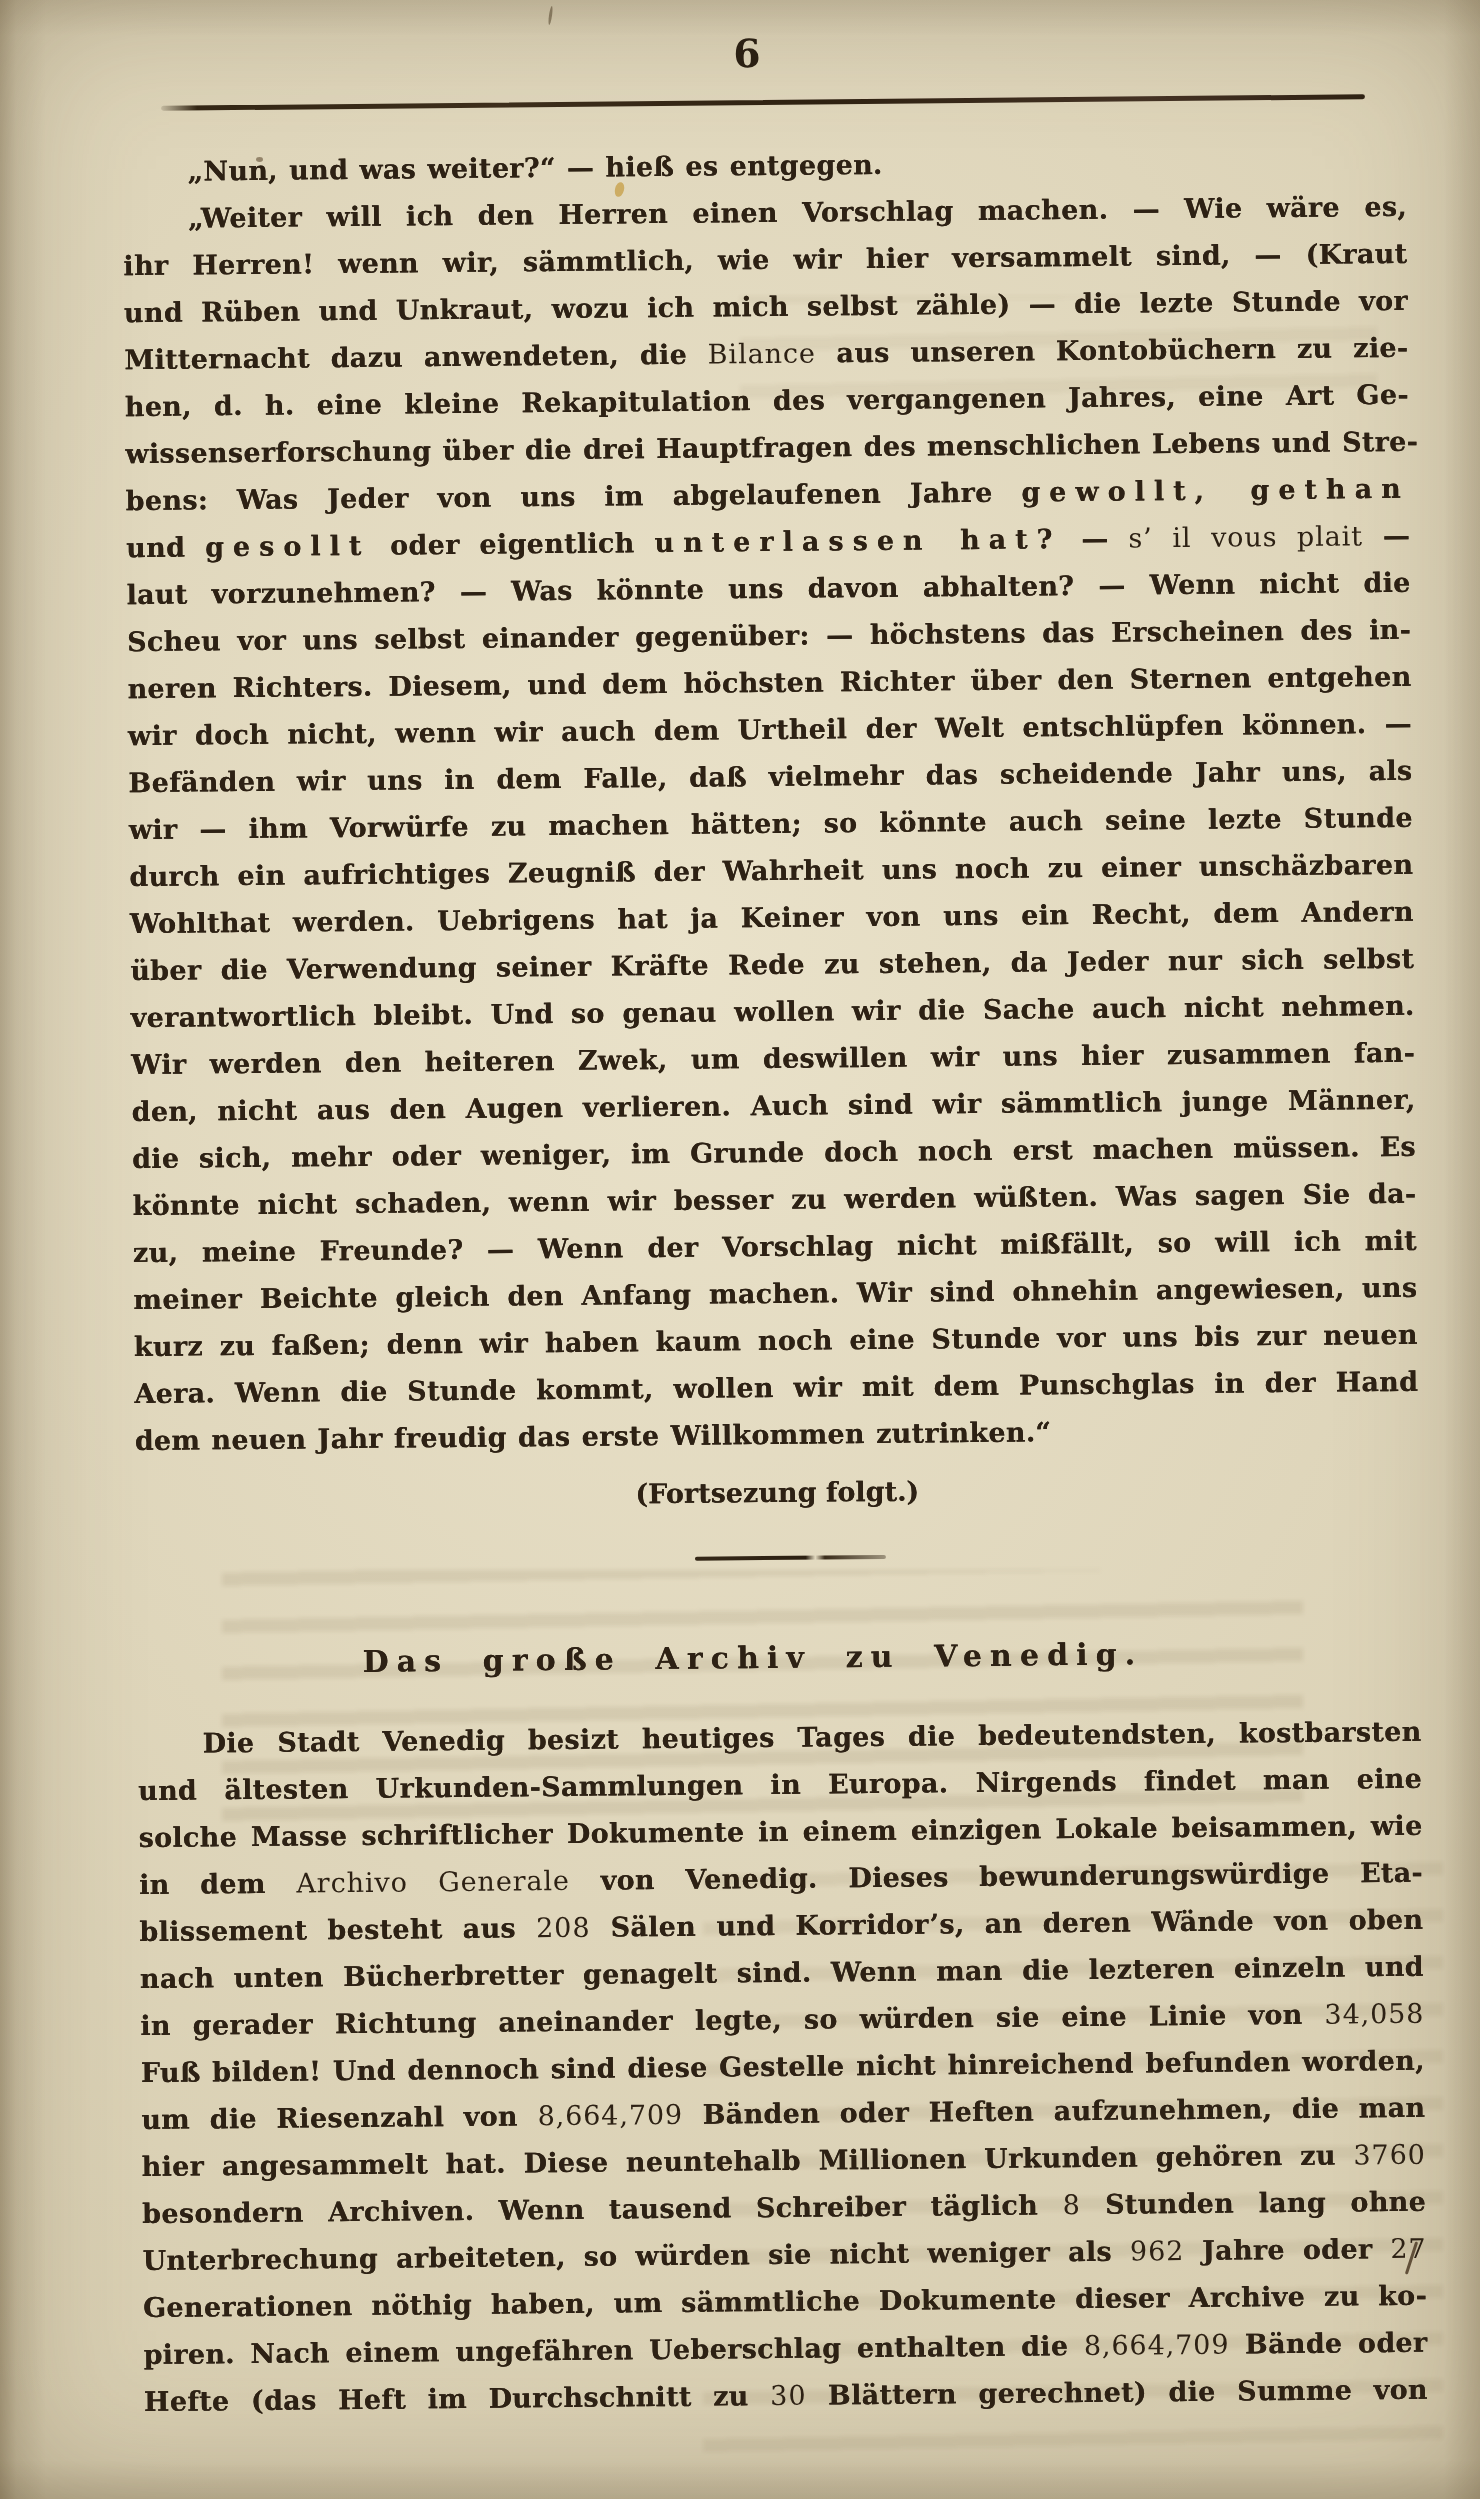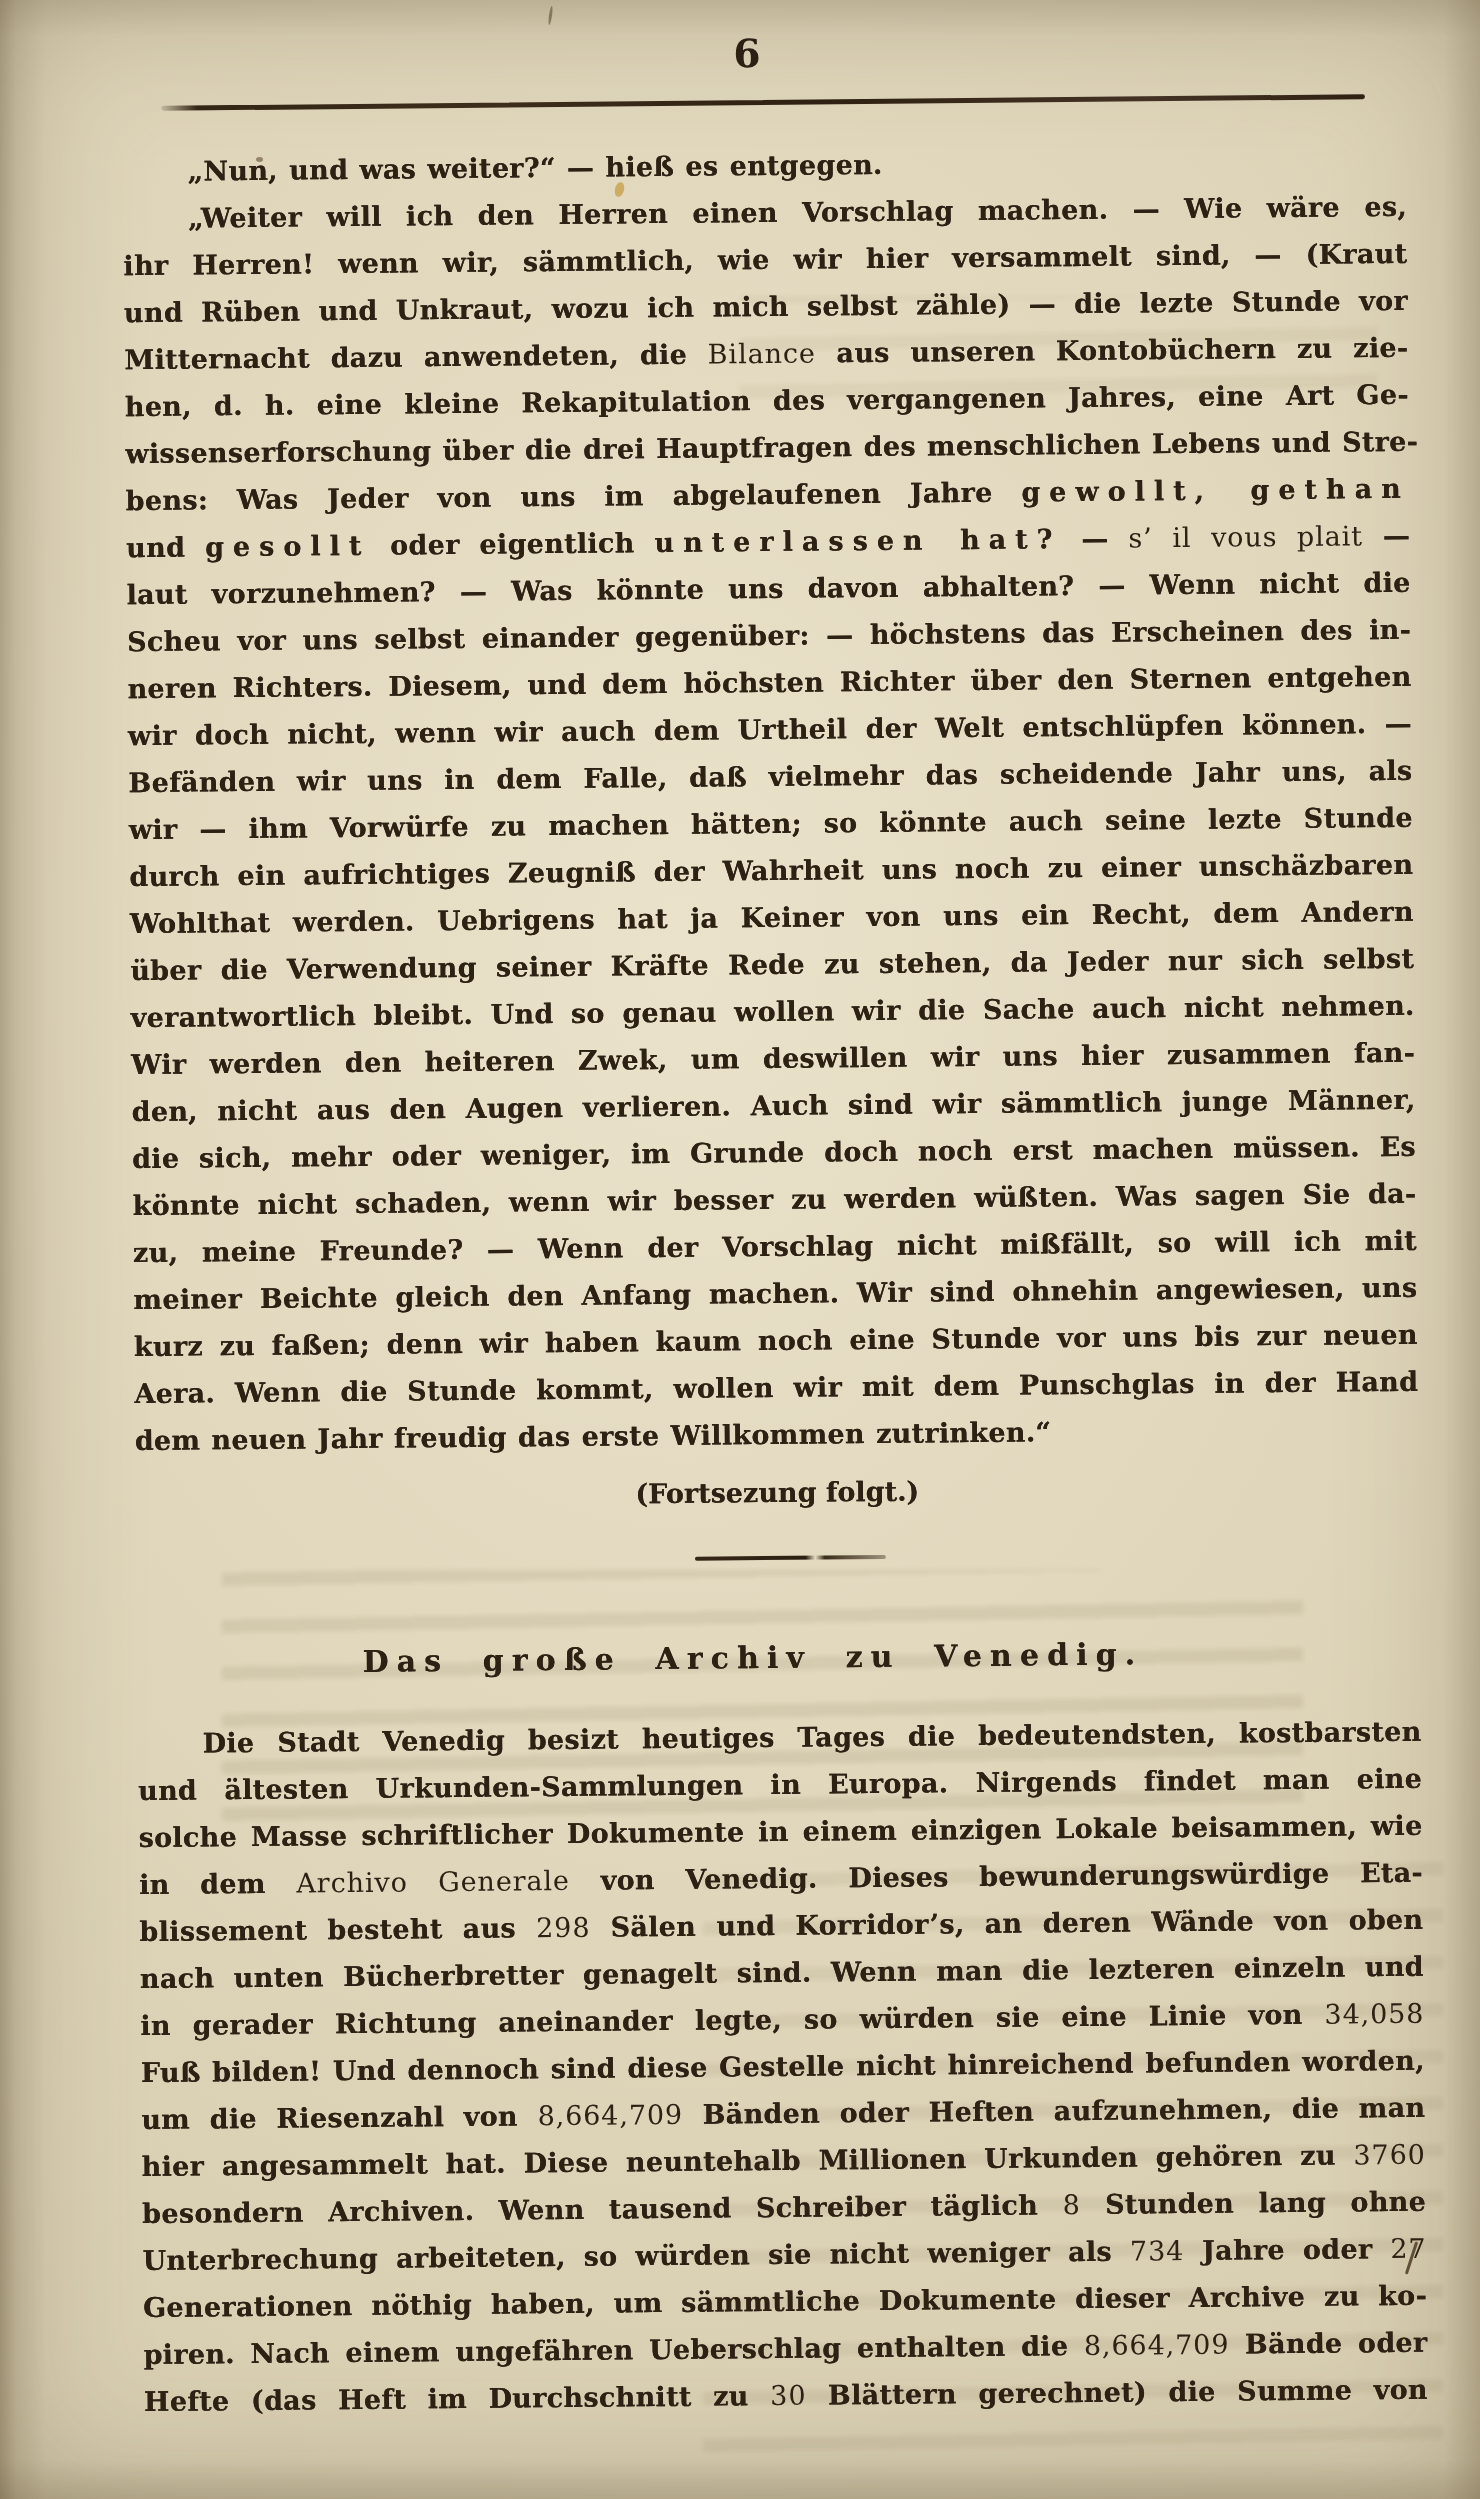--- a/index.html
+++ b/index.html
@@ -181,28 +181,28 @@
 
     <div class="divider"></div>
 
     <div class="article">
       <div class="heading">Das große Archiv zu Venedig.</div>
       <div class="body-lines body2">
           <div class="ln indent"><span>Die Stadt Venedig besizt heutiges Tages die bedeutendsten, kostbarsten</span></div>
           <div class="ln"><span>und ältesten Urkunden-Sammlungen in Europa. Nirgends findet man eine</span></div>
           <div class="ln"><span>solche Masse schriftlicher Dokumente in einem einzigen Lokale beisammen, wie</span></div>
           <div class="ln"><span>in dem </span><span class="ant">Archivo Generale</span><span> von Venedig. Dieses bewunderungswürdige Eta-</span></div>
-          <div class="ln"><span>blissement besteht aus </span><span class="ant">298</span><span> Sälen und Korridor’s, an deren Wände von oben</span></div>
+          <div class="ln"><span>blissement besteht aus </span><span class="ant">208</span><span> Sälen und Korridor’s, an deren Wände von oben</span></div>
           <div class="ln"><span>nach unten Bücherbretter genagelt sind. Wenn man die lezteren einzeln und</span></div>
           <div class="ln"><span>in gerader Richtung aneinander legte, so würden sie eine Linie von </span><span class="ant">34,058</span></div>
           <div class="ln"><span>Fuß bilden! Und dennoch sind diese Gestelle nicht hinreichend befunden worden,</span></div>
           <div class="ln"><span>um die Riesenzahl von </span><span class="ant">8,664,709</span><span> Bänden oder Heften aufzunehmen, die man</span></div>
           <div class="ln"><span>hier angesammelt hat. Diese neuntehalb Millionen Urkunden gehören zu </span><span class="ant">3760</span></div>
           <div class="ln"><span>besondern Archiven. Wenn tausend Schreiber täglich </span><span class="ant">8</span><span> Stunden lang ohne</span></div>
-          <div class="ln"><span>Unterbrechung arbeiteten, so würden sie nicht weniger als </span><span class="ant">734</span><span> Jahre oder </span><span class="ant">27</span></div>
+          <div class="ln"><span>Unterbrechung arbeiteten, so würden sie nicht weniger als </span><span class="ant">962</span><span> Jahre oder </span><span class="ant">27</span></div>
           <div class="ln"><span>Generationen nöthig haben, um sämmtliche Dokumente dieser Archive zu ko-</span></div>
           <div class="ln"><span>piren. Nach einem ungefähren Ueberschlag enthalten die </span><span class="ant">8,664,709</span><span> Bände oder</span></div>
           <div class="ln"><span>Hefte (das Heft im Durchschnitt zu </span><span class="ant">30</span><span> Blättern gerechnet) die Summe von</span></div>
         </div>
     </div>
 
   </div>
 
   <div class="margin-slash"></div>
   <div class="speck" id="speck-amber"></div>

